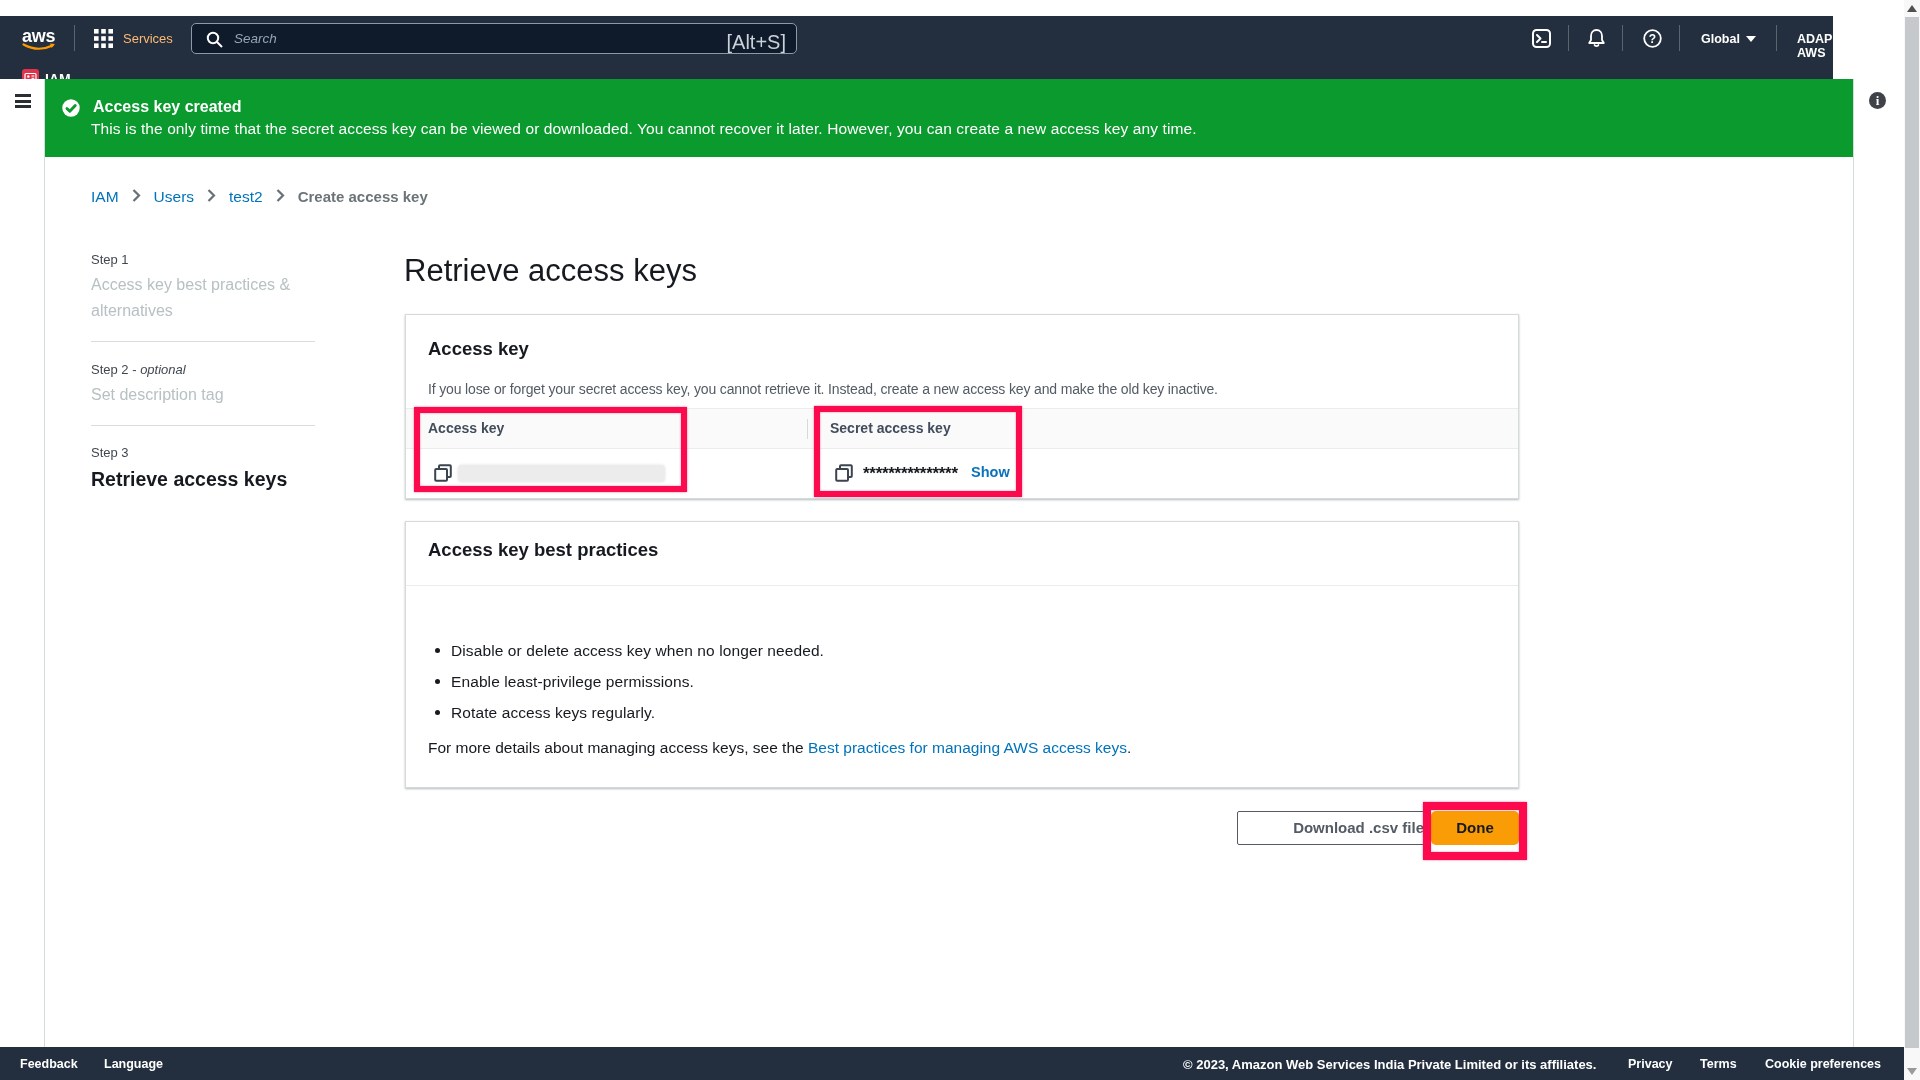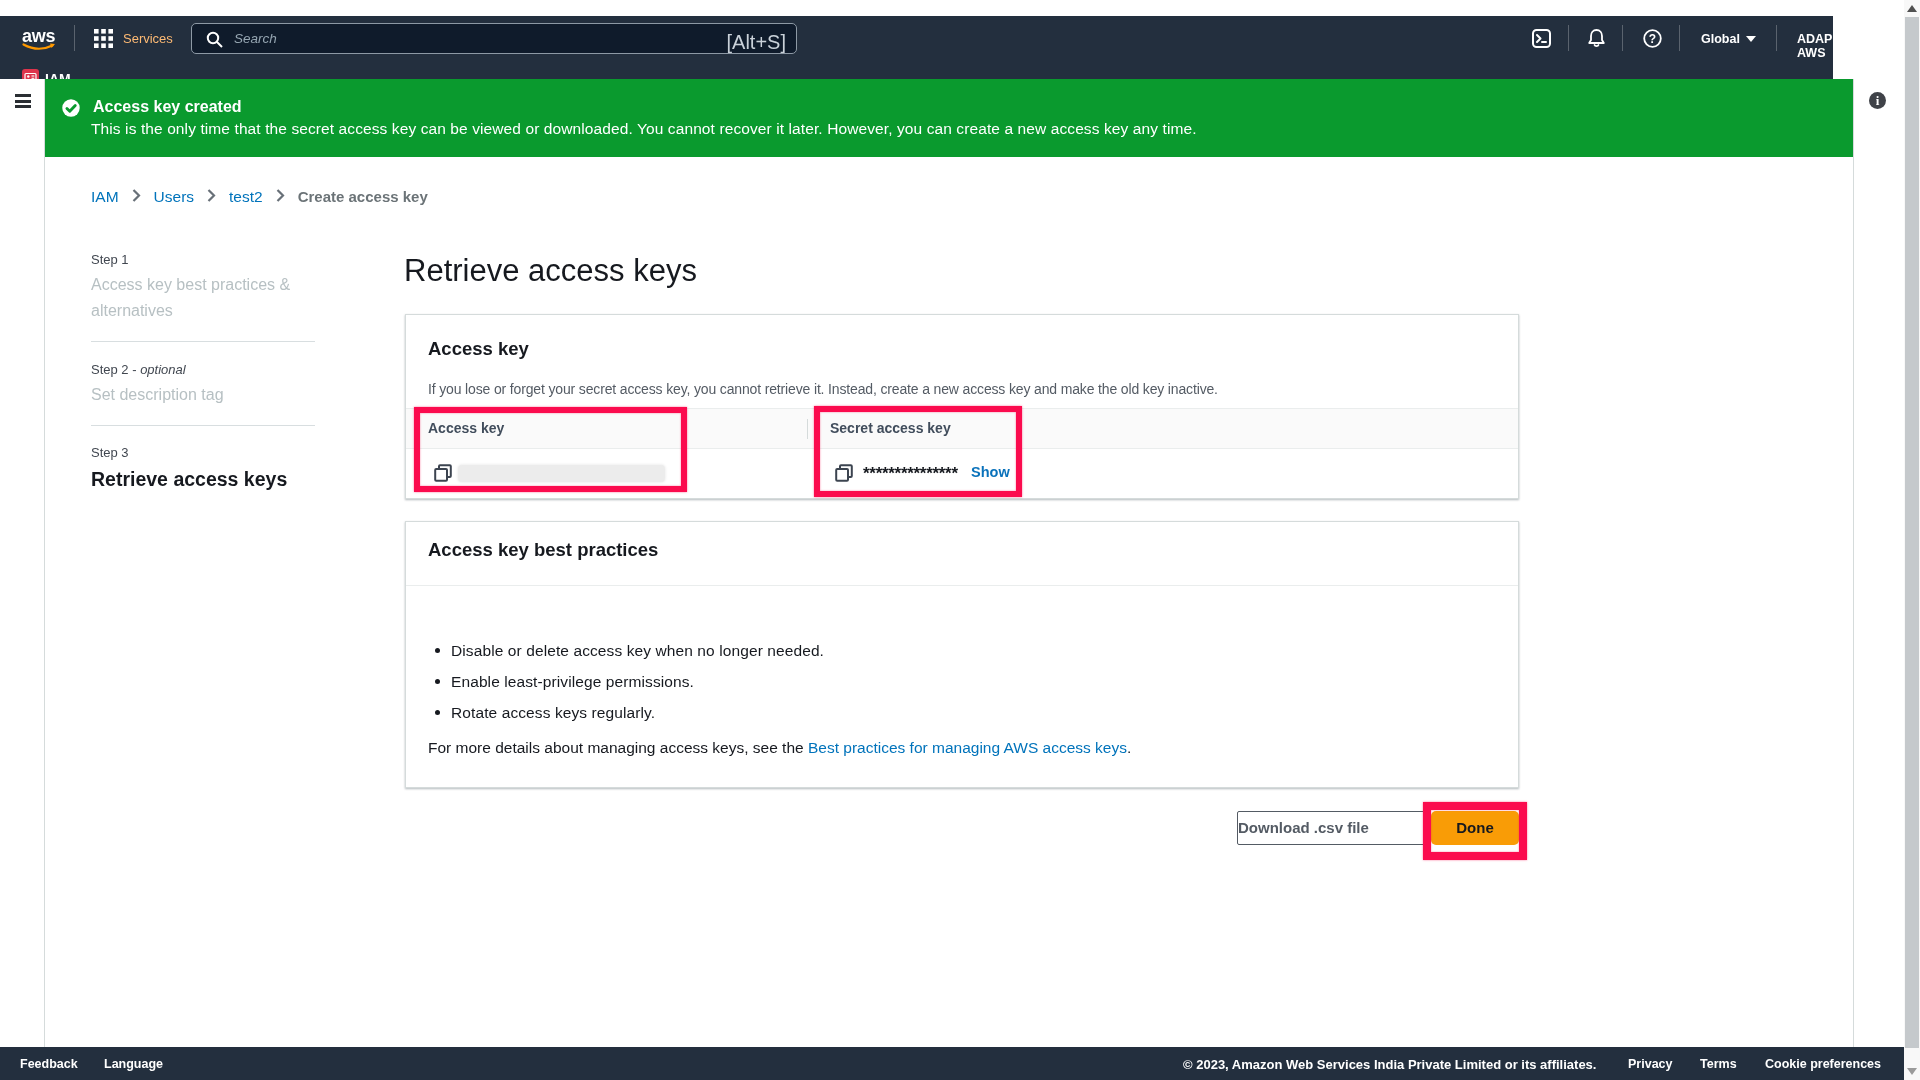--- a/index.html
+++ b/index.html
@@ -60,21 +60,21 @@
 
 #card2 { top:521px; height:267px; }
 #c2title { position:absolute; left:22px; top:17px; font-size:18.5px; font-weight:700; color:#16191f; }
 #c2hr { position:absolute; left:0; top:63px; width:100%; height:1px; background:#eaeded; }
 .bullet { position:absolute; left:45px; font-size:15.5px; letter-spacing:0.1px; color:#16191f; }
 .bullet::before { content:""; position:absolute; left:-16px; top:6px; width:5px; height:5px; border-radius:50%; background:#16191f; }
 #morep { position:absolute; left:22px; top:217px; font-size:15.5px; color:#16191f; }
 #morep a { color:#0073bb; text-decoration:none; }
 
 
-#dlbtn { position:absolute; left:1237px; top:811px; width:188px; height:34px; border:1px solid #545b64; border-radius:2px; background:#fff; font-size:15px; font-weight:700; color:#545b64; text-align:left; line-height:32px; }
+#dlbtn { position:absolute; left:1237px; top:811px; width:188px; height:34px; border:1px solid #545b64; border-radius:2px; background:#fff; font-size:15px; font-weight:700; color:#545b64; text-align:right; line-height:32px; }
 #donebtn { position:absolute; left:1431px; top:811px; width:88px; height:34px; border-radius:5px; background:#f99c06; font-size:15px; font-weight:700; color:#16191f; text-align:center; line-height:34px; }
 
 
 .redbox { position:absolute; border:6px solid #fb0b4e; box-shadow:0 0 2px rgba(251,11,78,0.55), inset 0 0 2px rgba(251,11,78,0.55); }
 #red1 { left:414px; top:407px; width:273px; height:85px; }
 #red2 { left:814px; top:406px; width:208px; height:91px; }
 #red3 { left:1423px; top:802px; width:104px; height:58px; border-width:8px; }
 
 
 #footer { position:absolute; left:0; top:1047px; width:1904px; height:33px; background:#232f3e; color:#fff; font-size:12.5px; font-weight:700; white-space:nowrap; }

